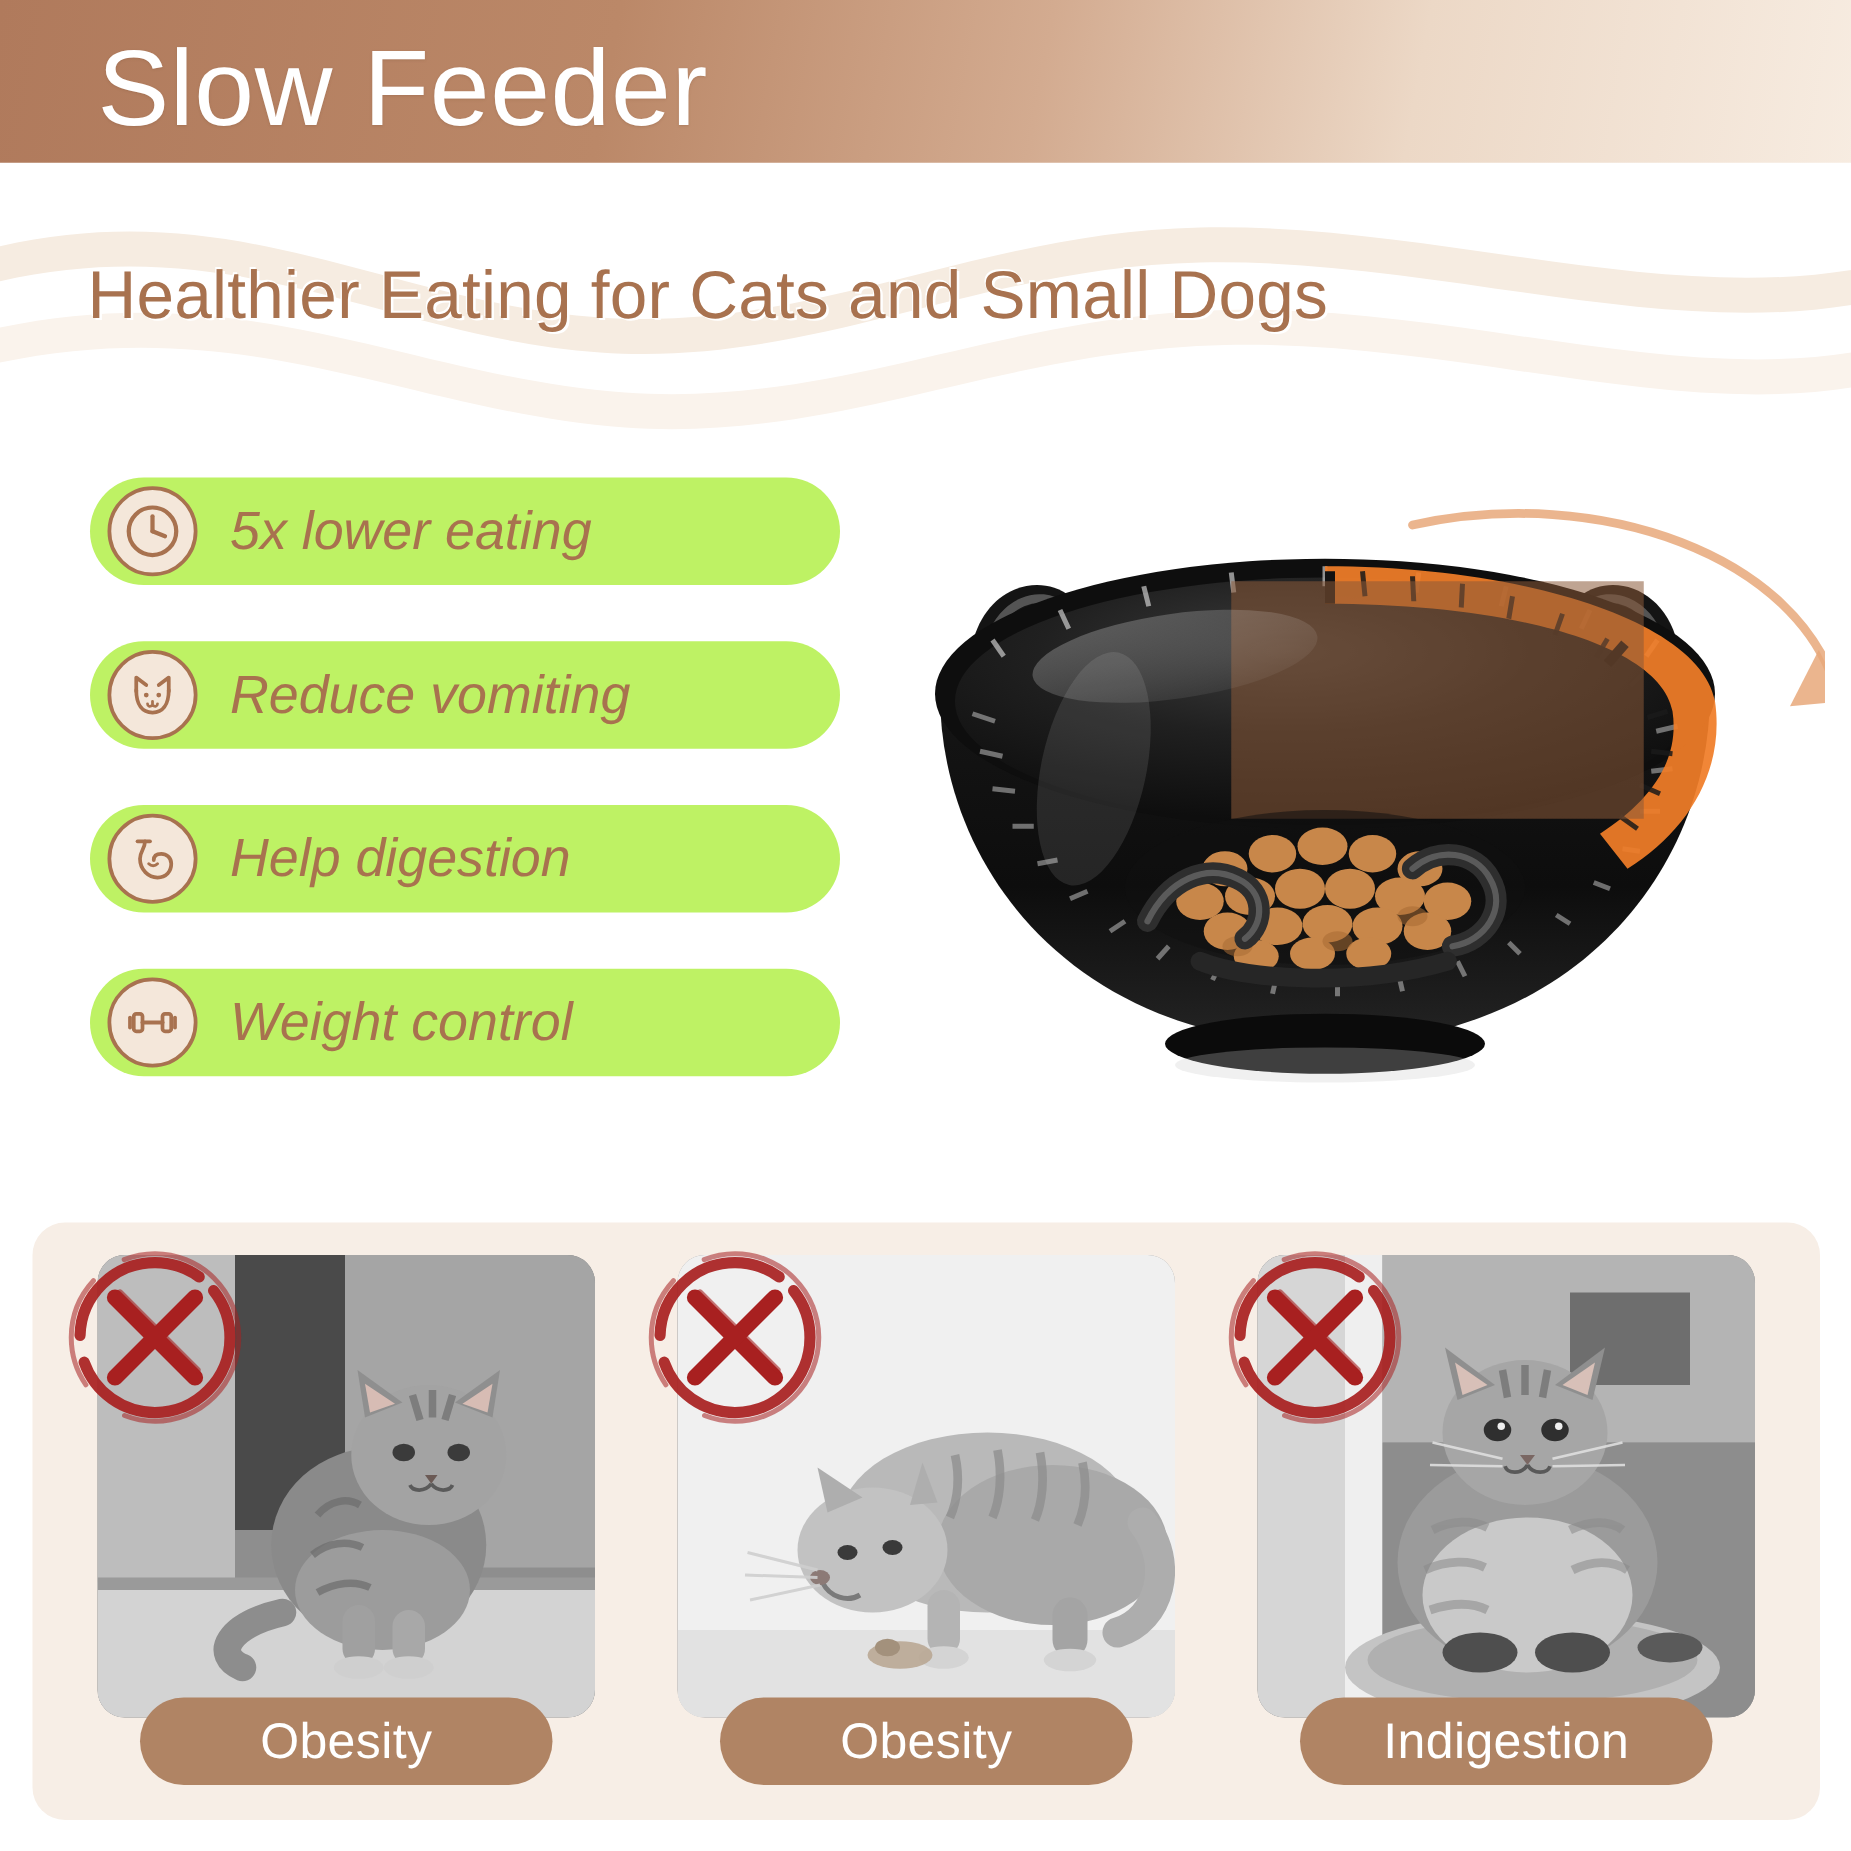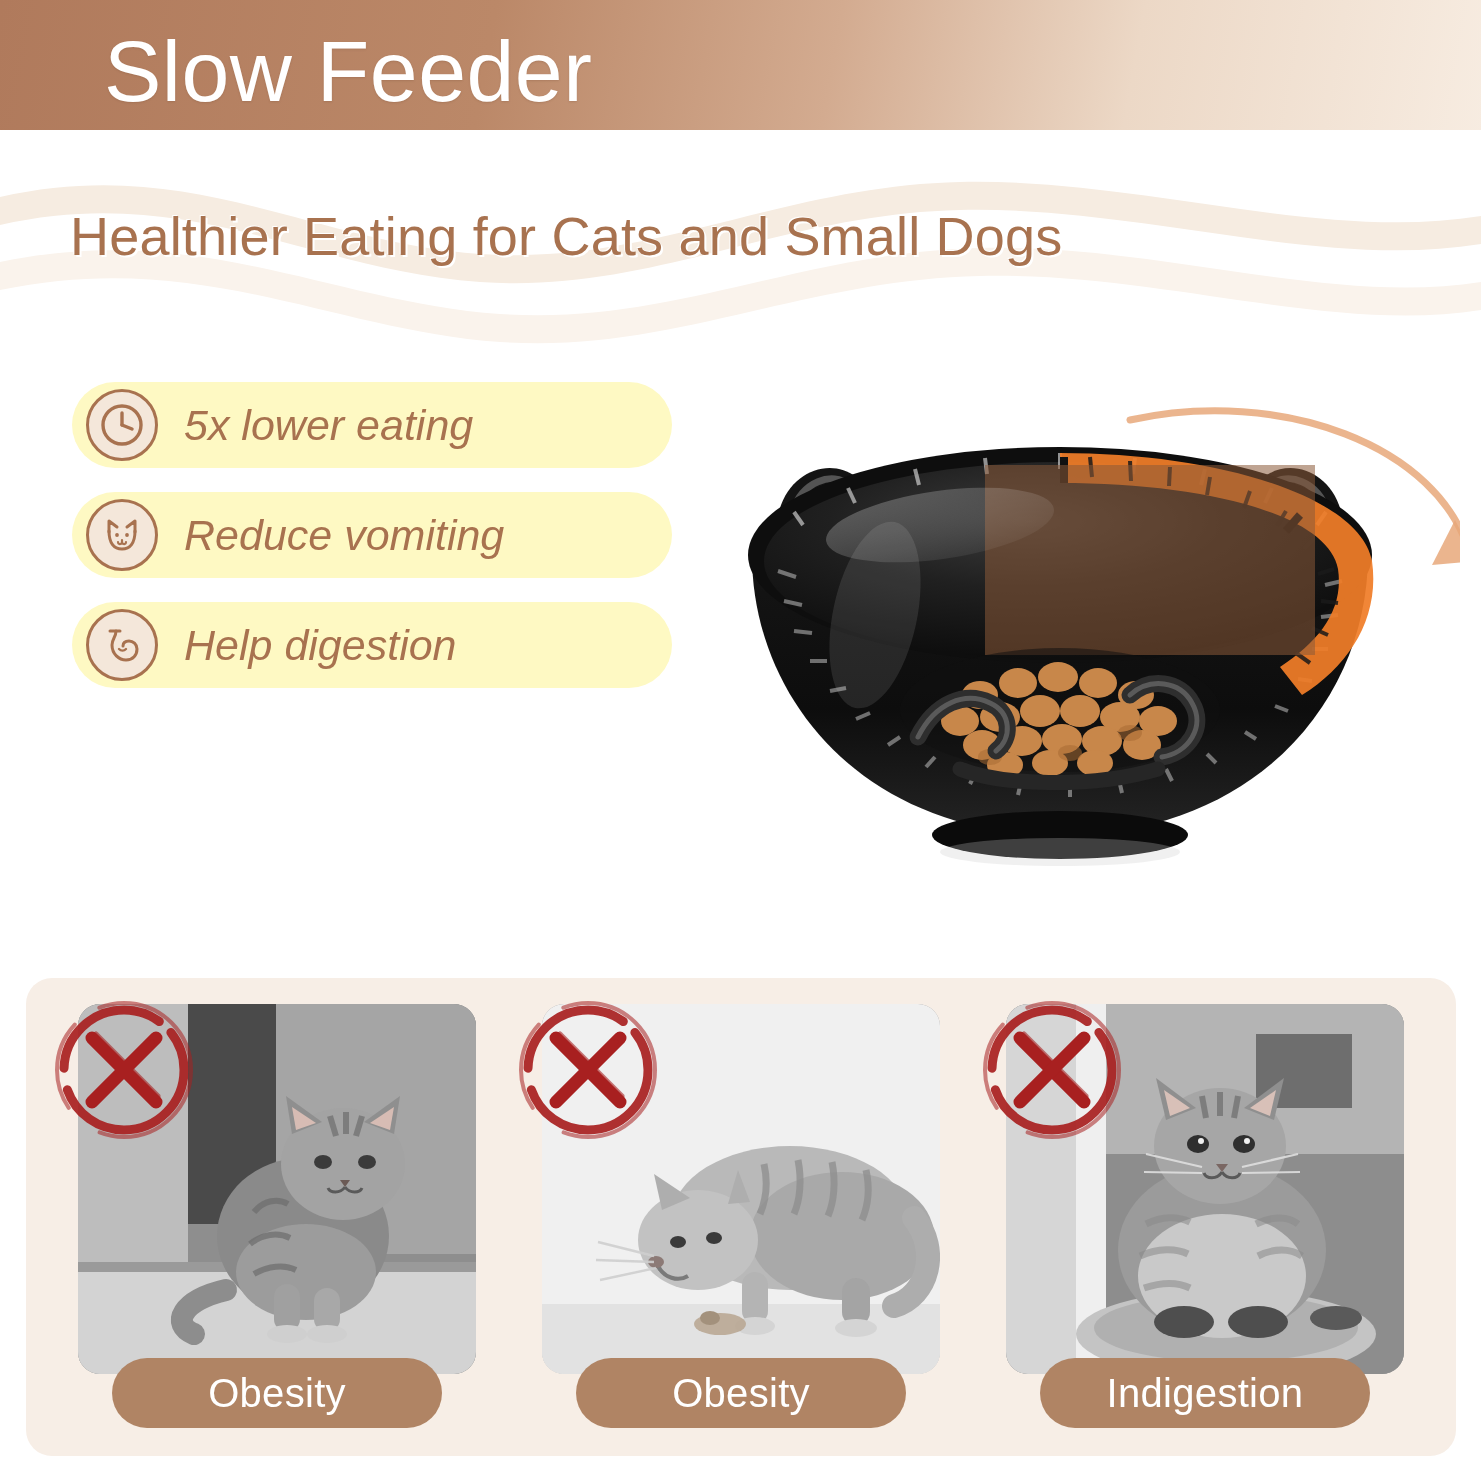--- a/index.html
+++ b/index.html
@@ -36,21 +36,20 @@
   .header-title {
     position: absolute;
     left: 78px; top: 28px;
     font-size: 86px;
     line-height: 1.0;
     font-weight: 400;
     color: #ffffff;
     letter-spacing: 0.5px;
     z-index: 3;
     text-shadow: 0 1px 2px rgba(120,80,55,0.25);
-    margin-left: 26px;
   }
 
   
   .cream-wave {
     position: absolute;
     left: 0; top: 130px;
     width: 1481px; height: 250px;
     overflow: hidden;
     z-index: 1;
   }
@@ -69,22 +68,22 @@
   
   .features {
     position: absolute;
     left: 72px; top: 382px;
     width: 600px;
     z-index: 5;
   }
   .feature-pill {
     position: relative;
     height: 86px;
-    margin-bottom: 24px;
-    background: #fef9c3;
+    margin-bottom: 45px;
+    background: #bef264;
     border-radius: 43px;
     display: flex;
     align-items: center;
     padding-left: 14px;
   }
   .feature-icon {
     width: 72px; height: 72px;
     min-width: 72px;
     border-radius: 50%;
     background: #f4e7da;
@@ -218,20 +217,32 @@
       <span class="feature-icon">
         <svg width="46" height="46" viewBox="0 0 46 46">
           <path d="M17 9 C17 15, 13 17, 13 23 C13 32, 20 38, 27 38 C34 38, 38 33, 38 27 C38 22, 34 19, 30 19 C26 19, 24 21, 24 24" fill="none" stroke="#a8724f" stroke-width="3" stroke-linecap="round" stroke-linejoin="round"></path>
           <path d="M11 9 L21 9" fill="none" stroke="#a8724f" stroke-width="3" stroke-linecap="round"></path>
           <path d="M20 27 C22 29, 25 29, 27 27" fill="none" stroke="#a8724f" stroke-width="2.4" stroke-linecap="round"></path>
         </svg>
       </span>
       <span class="feature-label">Help digestion</span>
     </div>
 
+    <div class="feature-pill">
+      <span class="feature-icon">
+        <svg width="46" height="46" viewBox="0 0 46 46">
+          <rect x="8" y="16" width="7" height="14" rx="2" fill="none" stroke="#a8724f" stroke-width="3"></rect>
+          <rect x="31" y="16" width="7" height="14" rx="2" fill="none" stroke="#a8724f" stroke-width="3"></rect>
+          <line x1="15" y1="23" x2="31" y2="23" stroke="#a8724f" stroke-width="3.2" stroke-linecap="round"></line>
+          <line x1="5" y1="19" x2="5" y2="27" stroke="#a8724f" stroke-width="3" stroke-linecap="round"></line>
+          <line x1="41" y1="19" x2="41" y2="27" stroke="#a8724f" stroke-width="3" stroke-linecap="round"></line>
+        </svg>
+      </span>
+      <span class="feature-label">Weight control</span>
+    </div>
 
   </div>
 
   <div class="product">
     <svg width="800" height="560" viewBox="0 0 800 560" aria-hidden="true">
       <defs>
         <radialGradient id="bowlInner" cx="45%" cy="30%" r="75%">
           <stop offset="0%" stop-color="#3c3c3c"></stop>
           <stop offset="45%" stop-color="#202020"></stop>
           <stop offset="100%" stop-color="#0a0a0a"></stop>

